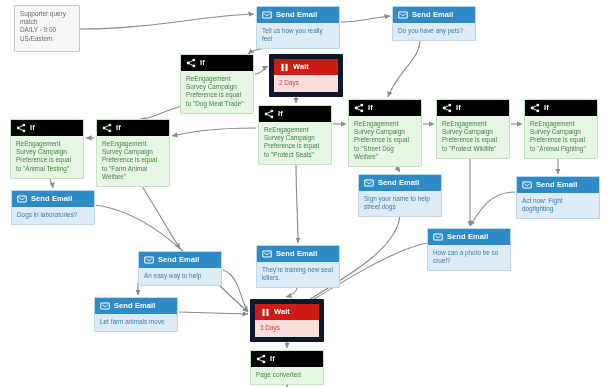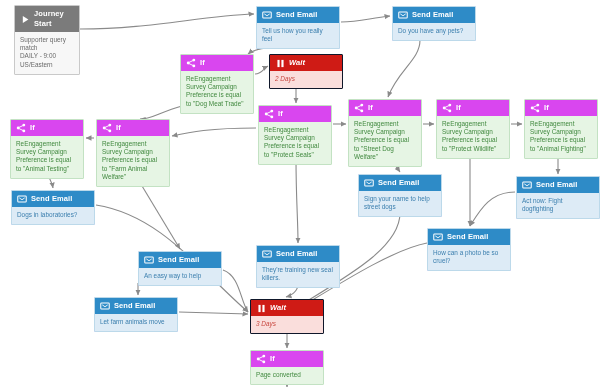--- a/index.html
+++ b/index.html
@@ -64,25 +64,25 @@
   .n-start .node-header { background: #7b7b7b; }
   .n-start .node-body { color: #6a6a6a; background: #f7f7f7; }
 
   
   .n-email { border: 1px solid #bcd9ea; background: #8b5cf6; }
   .n-email .node-header { background: #2e8bc7; }
   .n-email .node-body { color: #3b7fae; background: #ddebf6; }
 
   
   .n-if { border: 1px solid #c3e2c3; background: #e6f5e4; }
-  .n-if .node-header { background: #d946ef; }
+  .n-if .node-header { background: #000000; }
   .n-if .node-body { color: #41893f; background: #e6f5e4; }
 
   
-  .n-wait { border: 1px solid #0f172a; background: #fae0de; font-style: italic; }
+  .n-wait { border: 5px solid #0f172a; background: #fae0de; }
   .n-wait .node-header { background: #cf1b15; }
   .n-wait .node-body { color: #c8453d; background: #fadedc; }
 </style>
 </head>
 <body>
 
 <div id="canvas">
   <svg id="edges" viewBox="0 0 611 387" preserveAspectRatio="none">
     <defs>
       <marker id="arrowhead" markerWidth="6" markerHeight="6" refX="5" refY="3" orient="auto" markerUnits="strokeWidth">
@@ -115,28 +115,20 @@
         <path d="M 298,284 C 298,292 290,296 286,297" marker-end="url(#arrowhead)"></path>
         <path d="M 400,213 C 400,250 340,280 286,314" marker-end="url(#arrowhead)"></path>
         <path d="M 515,192 C 490,192 480,210 470,226" marker-end="url(#arrowhead)"></path>
         <path d="M 427,243 C 390,250 330,290 286,316" marker-end="url(#arrowhead)"></path>
         <path d="M 287,331 L 287,348" marker-end="url(#arrowhead)"></path>
         <path d="M 287,382 L 287,387" marker-end="url(#arrowhead)"></path>
       </g>
   </svg>
   <div id="node-layer">
       <div class="node n-start" style="left: 14px; top: 5px; width: 66px; min-height: 47px;">
-        <div class="node-header">
-          <span class="node-icon">
-            <svg viewBox="0 0 10 10" width="9" height="9">
-              <path d="M2,1.2 L8.2,5 L2,8.8 z" fill="#fff"></path>
-            </svg>
-          </span>
-          <span>Journey Start</span>
-        </div>
         <div class="node-body" style="white-space: pre-line;">Supporter query match
 DAILY - 9:00
 US/Eastern</div>
       </div>
       <div class="node n-email" style="left: 256px; top: 6px; width: 84px; min-height: 33px;">
         <div class="node-header">
           <span class="node-icon">
             <svg viewBox="0 0 12 10" width="10" height="8">
               <rect x="0.7" y="1.2" width="10.6" height="7.6" rx="1" fill="none" stroke="#fff" stroke-width="1.3"></rect>
               <path d="M2.6,3.6 L6,5.9 L9.4,3.6" fill="none" stroke="#fff" stroke-width="1.1"></path>

